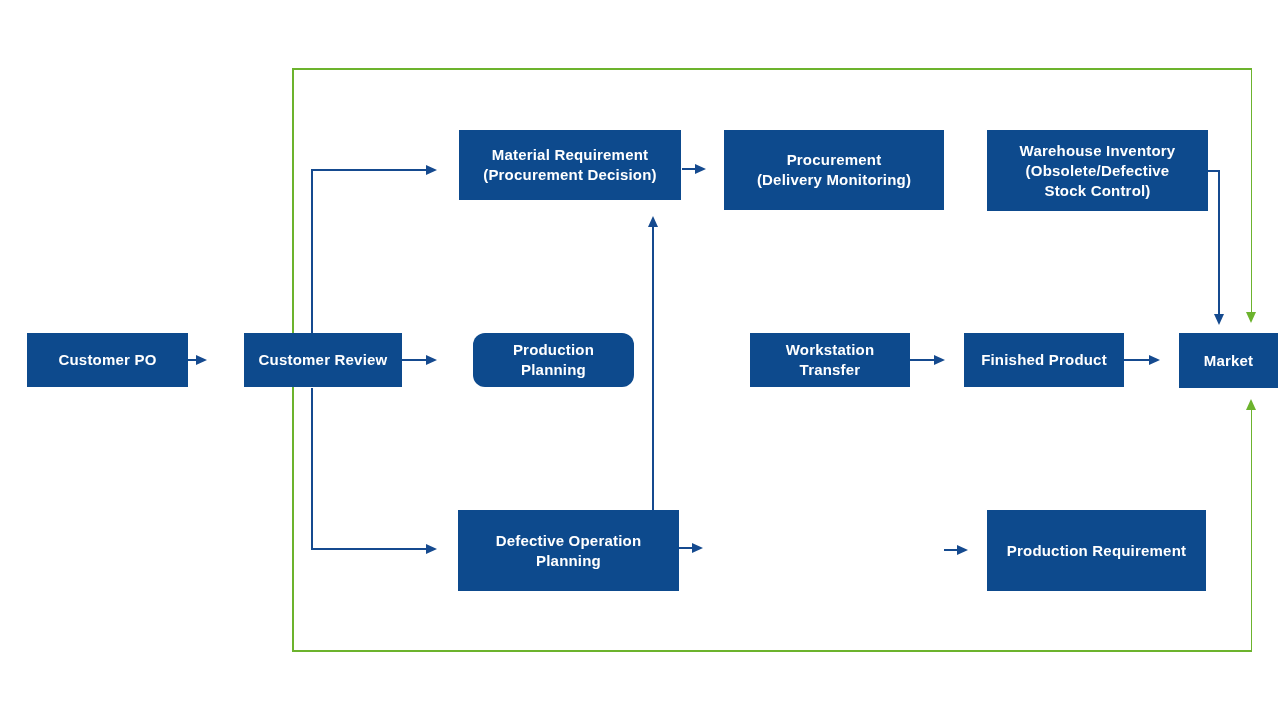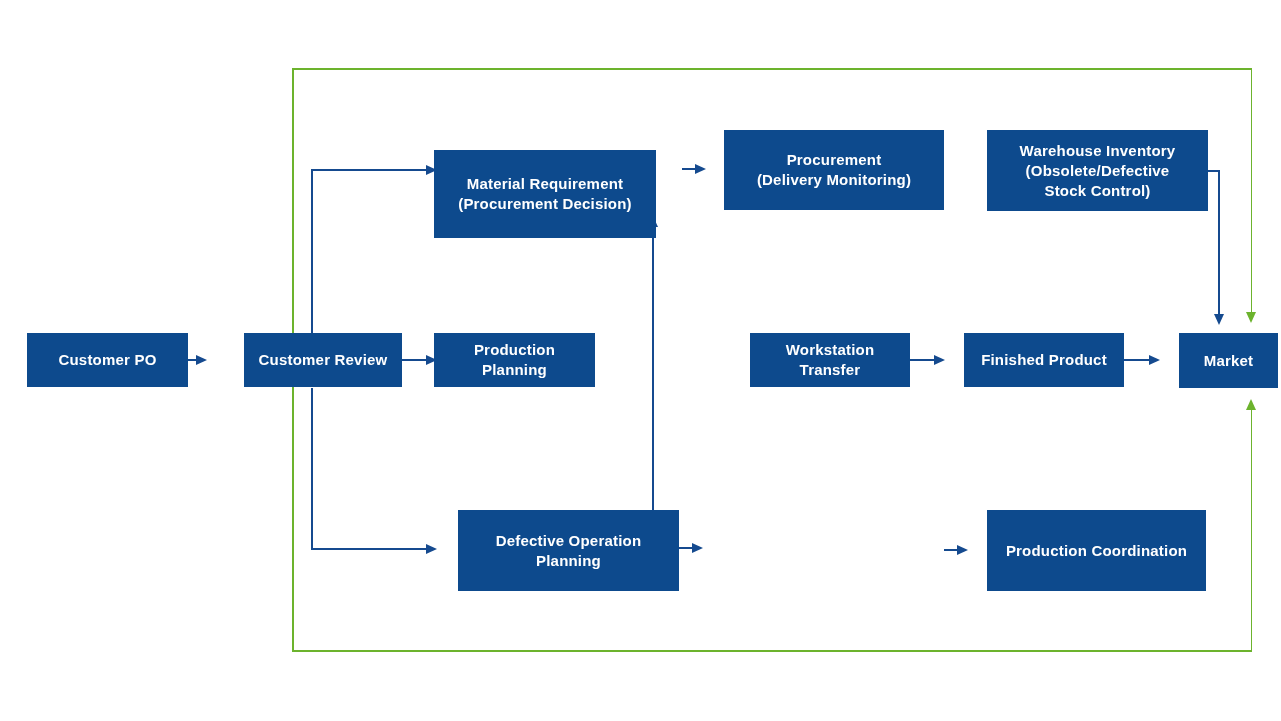--- a/index.html
+++ b/index.html
@@ -88,39 +88,39 @@
   <div class="ah-up" style="left:647.5px;top:216px;"></div>
 
   <div class="hline" style="left:1208px;top:170px;width:11px;"></div>
   <div class="vline" style="left:1218px;top:170px;height:144px;"></div>
   <div class="ah-down" style="left:1213.5px;top:314px;"></div>
 
   <div class="node" style="left:1px;top:333px;width:161px;height:54px;margin-left:26px;">Customer PO</div>
 
   <div class="node" style="left:232px;top:333px;width:158px;height:54px;margin-left:12px;">Customer Review</div>
 
-  <div class="node" style="left:434px;top:130px;width:222px;height:88px;margin-top:20px;">Material Requirement
+  <div class="node" style="left:459px;top:130px;width:222px;height:70px;">Material Requirement
 (Procurement Decision)</div>
 
   <div class="node" style="left:987px;top:130px;width:221px;height:81px;">Warehouse Inventory
 (Obsolete/Defective
 Stock Control)</div>
 
   <div class="node" style="left:724px;top:130px;width:220px;height:80px;">Procurement
 (Delivery Monitoring)</div>
 
-  <div class="node" style="left:434px;top:333px;width:161px;height:54px;">Production
+  <div class="node" style="left:473px;top:333px;width:161px;height:54px;border-radius:12px;">Production
 Planning</div>
 
   <div class="node" style="left:750px;top:333px;width:160px;height:54px;">Workstation
 Transfer</div>
 
   <div class="node" style="left:964px;top:333px;width:160px;height:54px;">Finished Product</div>
 
   <div class="node" style="left:1179px;top:333px;width:99px;height:55px;">Market</div>
 
   <div class="node" style="left:458px;top:510px;width:221px;height:81px;">Defective Operation
 Planning</div>
 
 
-  <div class="node" style="left:987px;top:510px;width:219px;height:81px;">Production Coordination</div>
+  <div class="node" style="left:987px;top:510px;width:219px;height:81px;">Production Requirement</div>
 
 </div>
 
 </body></html>

